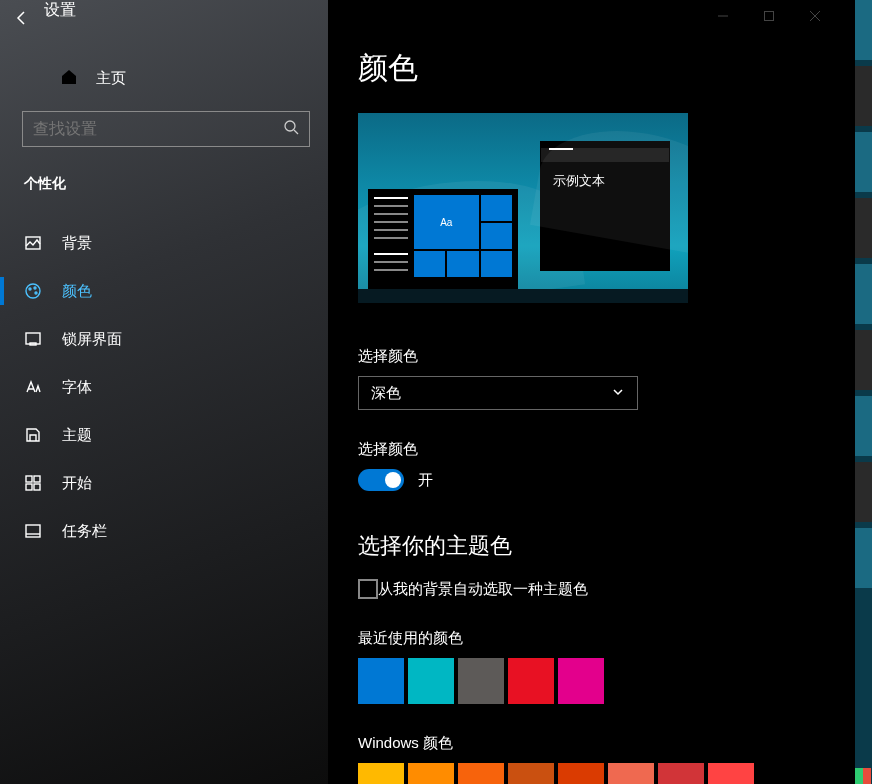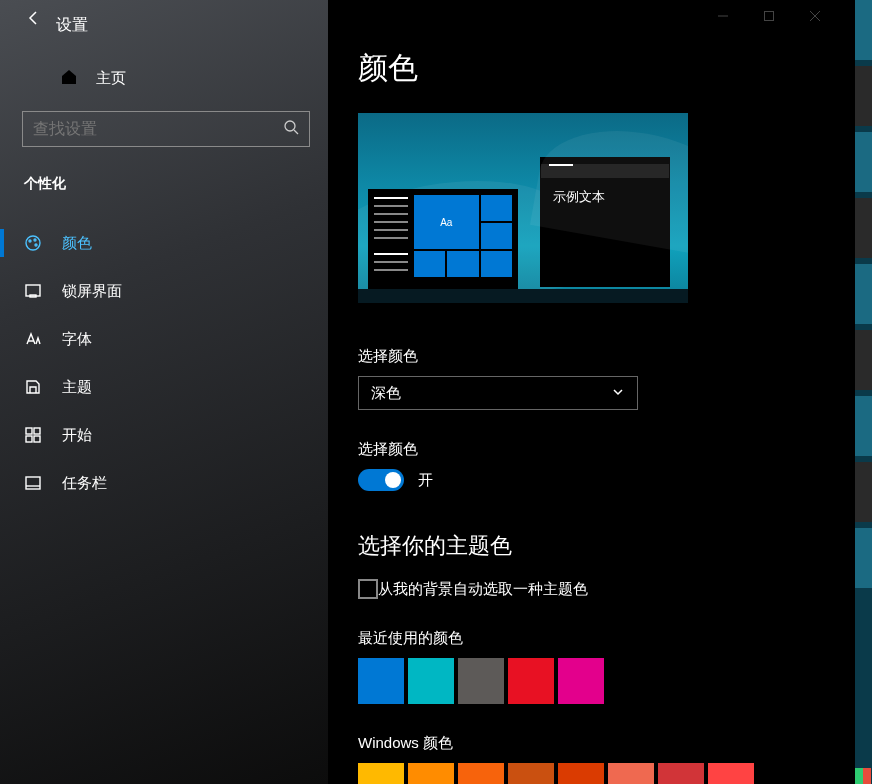--- a/index.html
+++ b/index.html
@@ -11,21 +11,21 @@
     position: relative;
   }
   .window { display: flex; width: 855px; height: 784px; }
   
   .sidebar {
     width: 328px; height: 100%;
     background: linear-gradient(160deg,#4a4d52 0%,#2f3135 35%,#1c1d1f 70%,#0c0c0c 100%);
     display: flex; flex-direction: column;
     padding-top: 0;
   }
-  .titlebar { height: 36px; display: flex; align-items: flex-end; padding-left: 12px; }
+  .titlebar { height: 36px; display: flex; align-items: flex-start; }
   .back-btn { width: 44px; height: 36px; display:flex; align-items:center; justify-content:center; }
   .back-btn svg { stroke:#fff; }
   .home-row {
     display:flex; align-items:center; gap:18px;
     padding: 14px 0 14px 24px; margin-top: 18px;
     font-size: 15px;
     margin-left: 36px;
   }
   .search-wrap { padding: 8px 18px 0 22px; }
   .search-box {
@@ -81,21 +81,21 @@
     width:150px; height:100px; background:#000;
     display:flex;
   }
   .pv-start-left { width:46px; padding:8px 6px; }
   .pv-line { height:2px; background:#888; margin-bottom:6px; }
   .pv-line.b { background:#fff; }
   .pv-start-tiles { flex:1; display:grid; grid-template-columns:repeat(3,1fr); grid-auto-rows:26px; gap:2px; padding:6px 6px 6px 0; }
   .pv-tile { background:#0078d4; }
   .pv-tile.big { grid-column:span 2; grid-row:span 2; display:flex; align-items:center; justify-content:center; font-size:10px; }
   .pv-window {
-    position:absolute; right:18px; top:44px;
+    position:absolute; right:18px; top:28px;
     width:130px; height:130px; background:#000; border:1px solid #000;
   }
   .pv-window-bar { height:14px; background:#1a1a1a; }
   .pv-window-bar::after{content:"";display:block;width:24px;height:2px;background:#fff;margin:6px 0 0 8px;}
   .pv-window-text { font-size:13px; padding:10px 0 0 12px; }
 
   .field-label { font-size:15px; margin: 44px 0 10px 0; }
   .field-label.tight { margin-top: 30px; }
 
   .dropdown {
@@ -183,20 +183,29 @@
               <circle cx="7" cy="7" r="5"></circle>
               <path d="M11 11 L15 15"></path>
             </svg>
         </span>
       </div>
     </div>
 
     <div class="section-label">个性化</div>
 
     <nav class="nav">
+      <div class="nav-item">
+        <span class="ico">
+            <svg width="18" height="18" viewBox="0 0 18 18" stroke-width="1.4">
+              <rect x="2" y="3" width="14" height="12"></rect>
+              <path d="M2 12 L6 8 L9 11 L13 6 L16 10"></path>
+            </svg>
+          </span>
+        <span>背景</span>
+      </div>
       <div class="nav-item active">
         <span class="ico">
             <svg width="18" height="18" viewBox="0 0 18 18" stroke-width="1.4">
               <circle cx="9" cy="9" r="7"></circle>
               <circle cx="6" cy="7" r="1"></circle>
               <circle cx="11" cy="6" r="1"></circle>
               <circle cx="12" cy="11" r="1"></circle>
             </svg>
           </span>
         <span>颜色</span>

